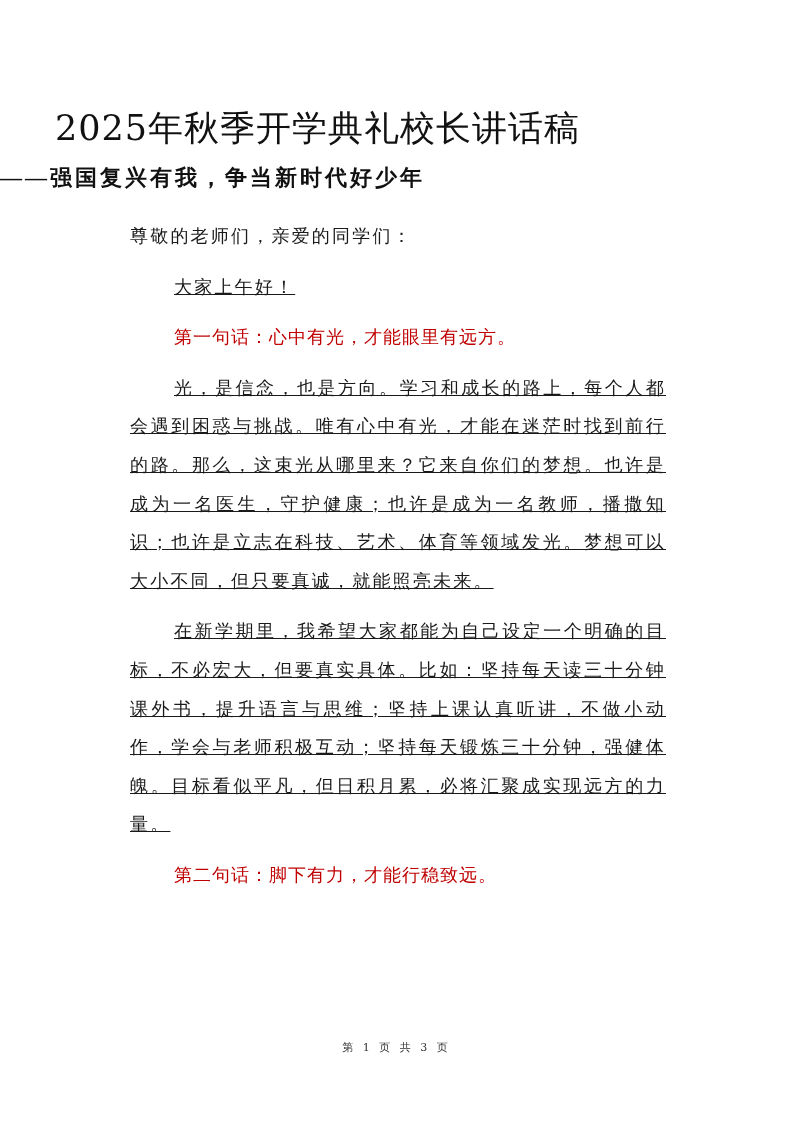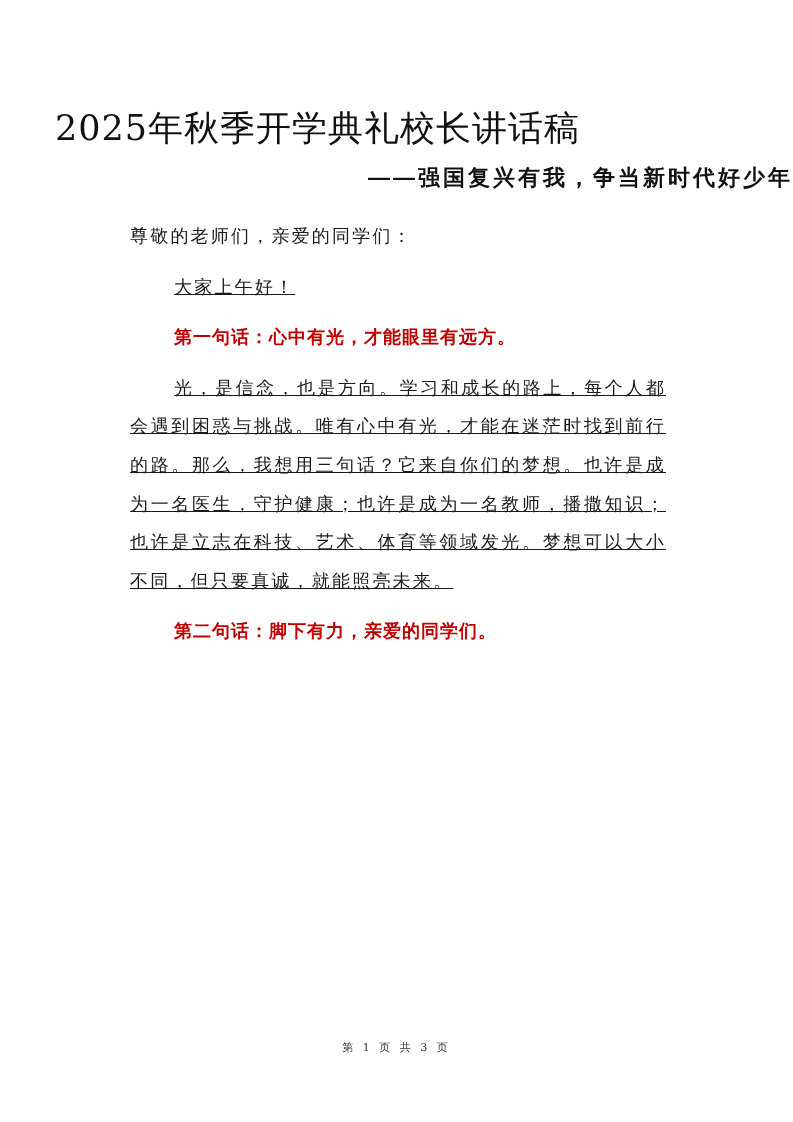--- a/index.html
+++ b/index.html
@@ -6,46 +6,47 @@
     body { width: 793px; height: 1122px; position: relative; overflow: hidden; }
     .page {
       position: absolute; left: 0; top: 0; width: 793px; height: 1122px; background: #fff;
     }
     .title {
       position: absolute; left: 0; top: 104px; width: 635px; text-align: center;
       font-family: "DejaVu Serif", serif; font-size: 35px; color: #111; letter-spacing: 1px;
       line-height: 48px; white-space: nowrap;
     }
     .subtitle {
-      position: absolute; left: 0; top: 160px; width: 793px; text-align: right;
-      font-family: Liberation Sans, sans-serif; font-size: 22px; color: #111; letter-spacing: 3px;
+      position: absolute; left: 0; top: 160px; width: 793px; text-align: left;
+      font-family: Liberation Serif, serif; font-size: 22px; color: #111; letter-spacing: 3px;
       line-height: 36px; font-weight: bold; white-space: nowrap;
     }
     .body {
       position: absolute; left: 118px; top: 205px; width: 560px;
       font-family: "DejaVu Sans", sans-serif; font-size: 18px; color: #1a1a1a;
       line-height: 38.6px; letter-spacing: 2.2px;
     }
     .body p { margin: 12px; text-align: justify; text-align-last: left; }
     .body p.indent { text-indent: 44px; text-decoration: underline; }
-    .body p.heading { color: #c00000; font-weight: bold; text-indent: 44px; letter-spacing: 1px; }
+    .body p.heading { color: #c00000; font-weight: normal; text-indent: 44px; letter-spacing: 1px; }
     .footer {
       position: absolute; left: 0; top: 1040px; width: 793px; text-align: center;
       font-family: "DejaVu Serif", serif; font-size: 11px; color: #333; letter-spacing: 3px;
     }
   </style>
 </head>
 <body>
 
 <div class="page">
   <div class="title">2025年秋季开学典礼校长讲话稿</div>
   <div class="subtitle">——强国复兴有我，争当新时代好少年</div>
 
   <div class="body">
     <p>尊敬的老师们，亲爱的同学们：</p>
     <p class="indent">大家上午好！</p>
     <p class="heading">第一句话：心中有光，才能眼里有远方。</p>
-    <p class="indent">光，是信念，也是方向。学习和成长的路上，每个人都会遇到困惑与挑战。唯有心中有光，才能在迷茫时找到前行的路。那么，我想用三句话？它来自你们的梦想。也许是成为一名医生，守护健康；也许是成为一名教师，播撒知识；也许是立志在科技、艺术、体育等领域发光。梦想可以大小不同，但只要真诚，就能照亮未来。</p>
-    <p class="heading">第二句话：脚下有力，亲爱的同学们。</p>
+    <p class="indent">光，是信念，也是方向。学习和成长的路上，每个人都会遇到困惑与挑战。唯有心中有光，才能在迷茫时找到前行的路。那么，这束光从哪里来？它来自你们的梦想。也许是成为一名医生，守护健康；也许是成为一名教师，播撒知识；也许是立志在科技、艺术、体育等领域发光。梦想可以大小不同，但只要真诚，就能照亮未来。</p>
+    <p class="indent">在新学期里，我希望大家都能为自己设定一个明确的目标，不必宏大，但要真实具体。比如：坚持每天读三十分钟课外书，提升语言与思维；坚持上课认真听讲，不做小动作，学会与老师积极互动；坚持每天锻炼三十分钟，强健体魄。目标看似平凡，但日积月累，必将汇聚成实现远方的力量。</p>
+    <p class="heading">第二句话：脚下有力，才能行稳致远。</p>
   </div>
 
   <div class="footer">第 1 页 共 3 页</div>
 </div>
 
 </body></html>

